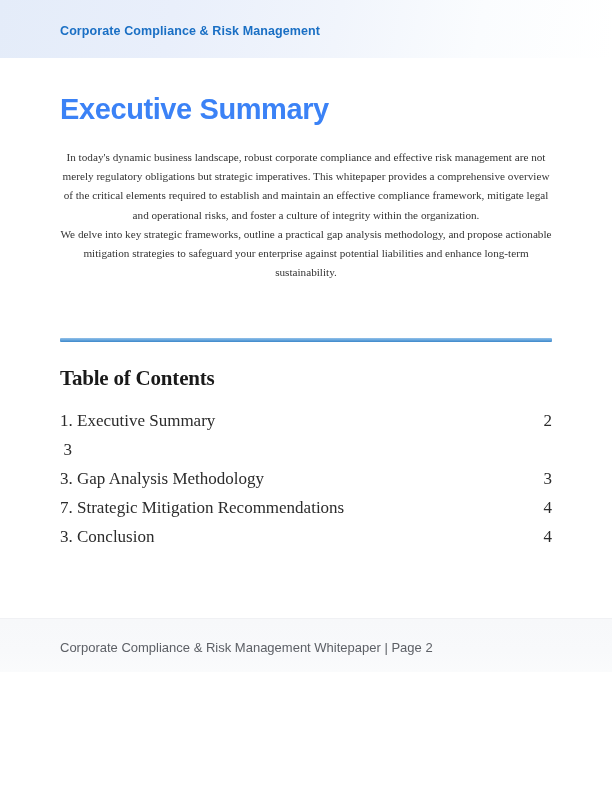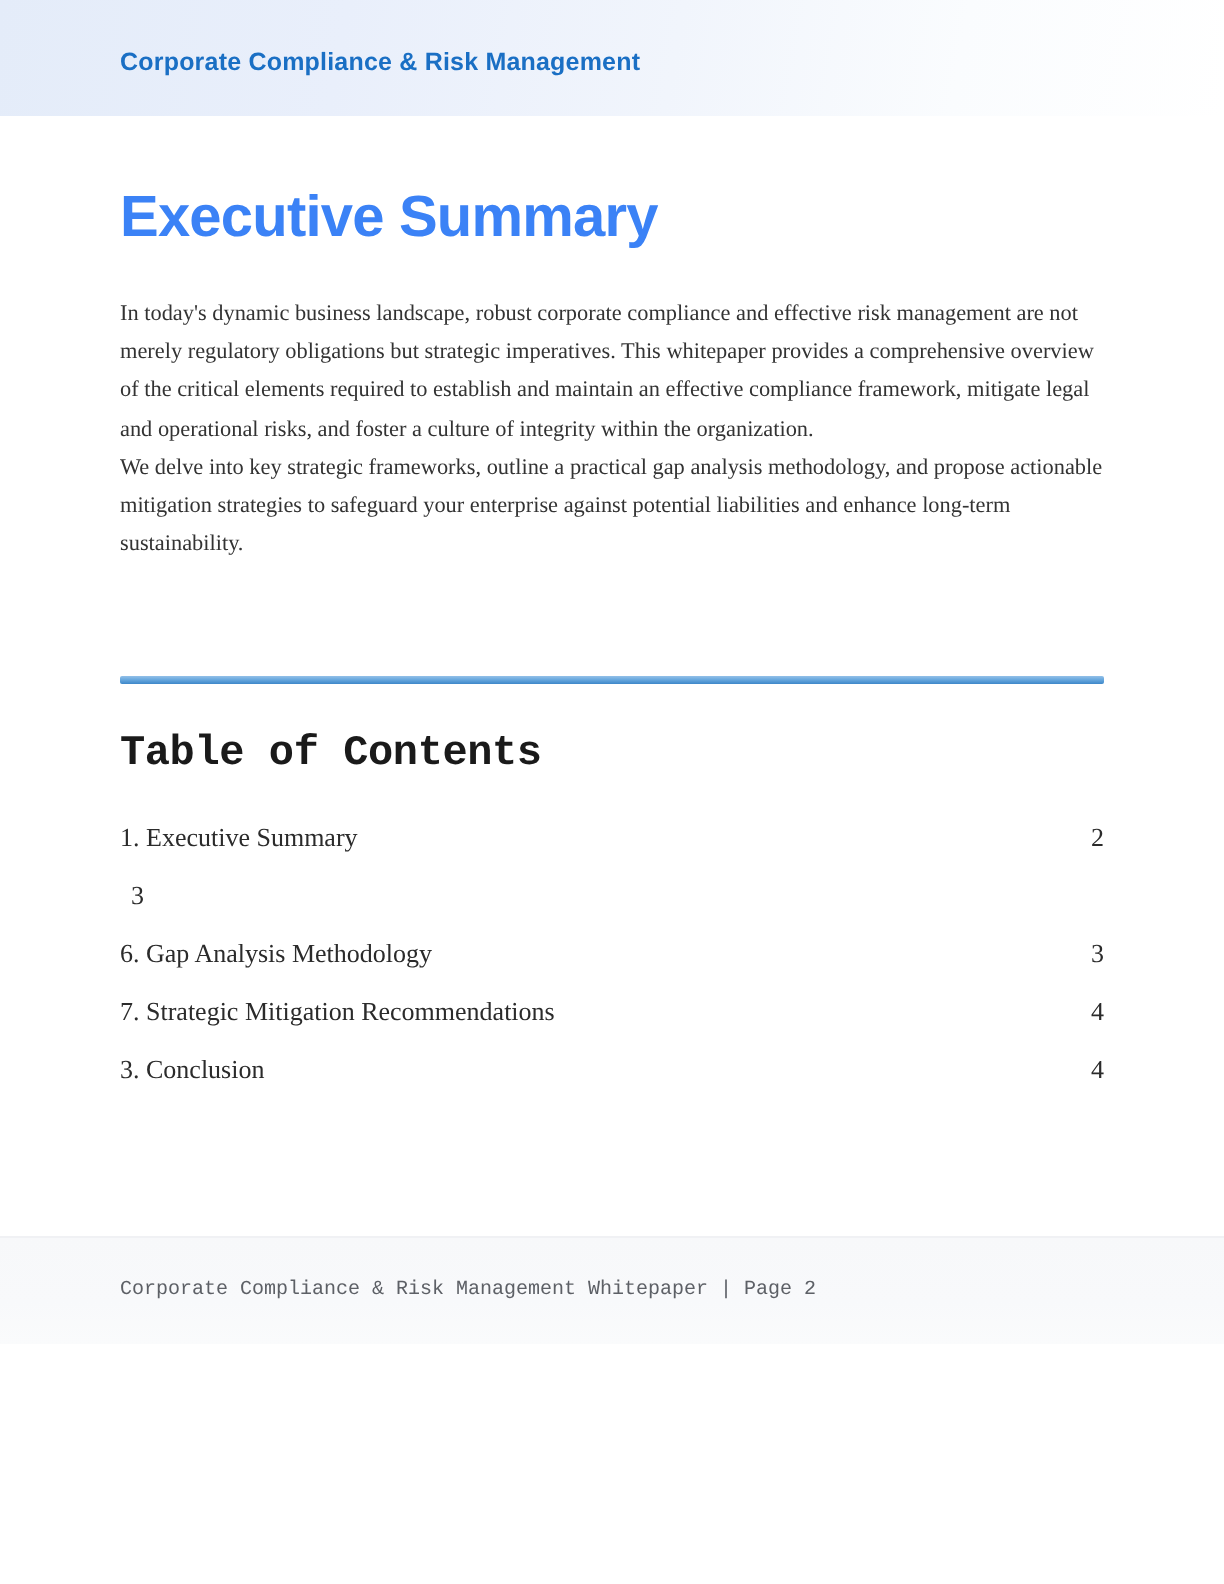--- a/index.html
+++ b/index.html
@@ -62,21 +62,21 @@
     line-height: 1.1;
   }
 
   .body-copy {
     margin: 0;
     padding-top: 22px;
     font-family: "Liberation Serif", serif;
     font-size: 11.2px;
     line-height: 19.2px;
     color: #333333;
-    text-align: left;
+    text-align: center;
   }
   .body-copy .para-break {
     display: block;
   }
 
   
   .divider {
     position: absolute;
     left: 60px;
     top: 338px;
@@ -90,40 +90,40 @@
 
   
   .toc {
     position: absolute;
     left: 60px;
     top: 366px;
     width: 492px;
   }
   .toc-title {
     margin: 0;
-    font-family: Liberation Mono, monospace;
+    font-family: Liberation Serif, serif;
     font-size: 21px;
     font-weight: bold;
     letter-spacing: -0.2px;
     color: #1a1a1a;
     line-height: 1.15;
   }
   .toc-list {
     margin: 0;
     padding: 0;
     list-style: none;
     padding-top: 21px;
   }
   .toc-entry {
     display: flex;
     align-items: baseline;
     justify-content: space-between;
     height: 29px;
     font-family: "Liberation Serif", serif;
-    font-size: 13px;
+    font-size: 17px;
     color: #2b2b2b;
     gap: 28px;
   }
   .toc-entry-label {
     white-space: nowrap;
   }
   .toc-entry-page {
     white-space: nowrap;
     text-align: right;
     min-width: 12px;
@@ -137,22 +137,22 @@
     width: 612px;
     height: 54px;
     background: linear-gradient(180deg, #f7f8fa 0%, #f8f9fb 60%, #fafbfc 100%);
     border-top: 1px solid #f0f1f4;
     box-sizing: border-box;
   }
   .footer-text {
     position: absolute;
     left: 60px;
     top: 21px;
-    font-family: Liberation Mono, monospace;
-    font-size: 10px;
+    font-family: Liberation Sans, sans-serif;
+    font-size: 13px;
     color: #5d6066;
     white-space: nowrap;
   }
 </style>
 </head>
 <body>
 
 <div class="page">
 
   <div class="header-band">
@@ -177,21 +177,21 @@
 
     <ul class="toc-list">
       <li class="toc-entry">
         <span class="toc-entry-label">1. Executive Summary</span>
         <span class="toc-entry-page">2</span>
       </li>
       <li class="toc-entry">
         <span class="toc-entry-page">3</span>
       </li>
       <li class="toc-entry">
-        <span class="toc-entry-label">6. Gap Analysis Methodology</span>
+        <span class="toc-entry-label">3. Gap Analysis Methodology</span>
         <span class="toc-entry-page">3</span>
       </li>
       <li class="toc-entry">
         <span class="toc-entry-label">7. Strategic Mitigation Recommendations</span>
         <span class="toc-entry-page">4</span>
       </li>
       <li class="toc-entry">
         <span class="toc-entry-label">3. Conclusion</span>
         <span class="toc-entry-page">4</span>
       </li>

